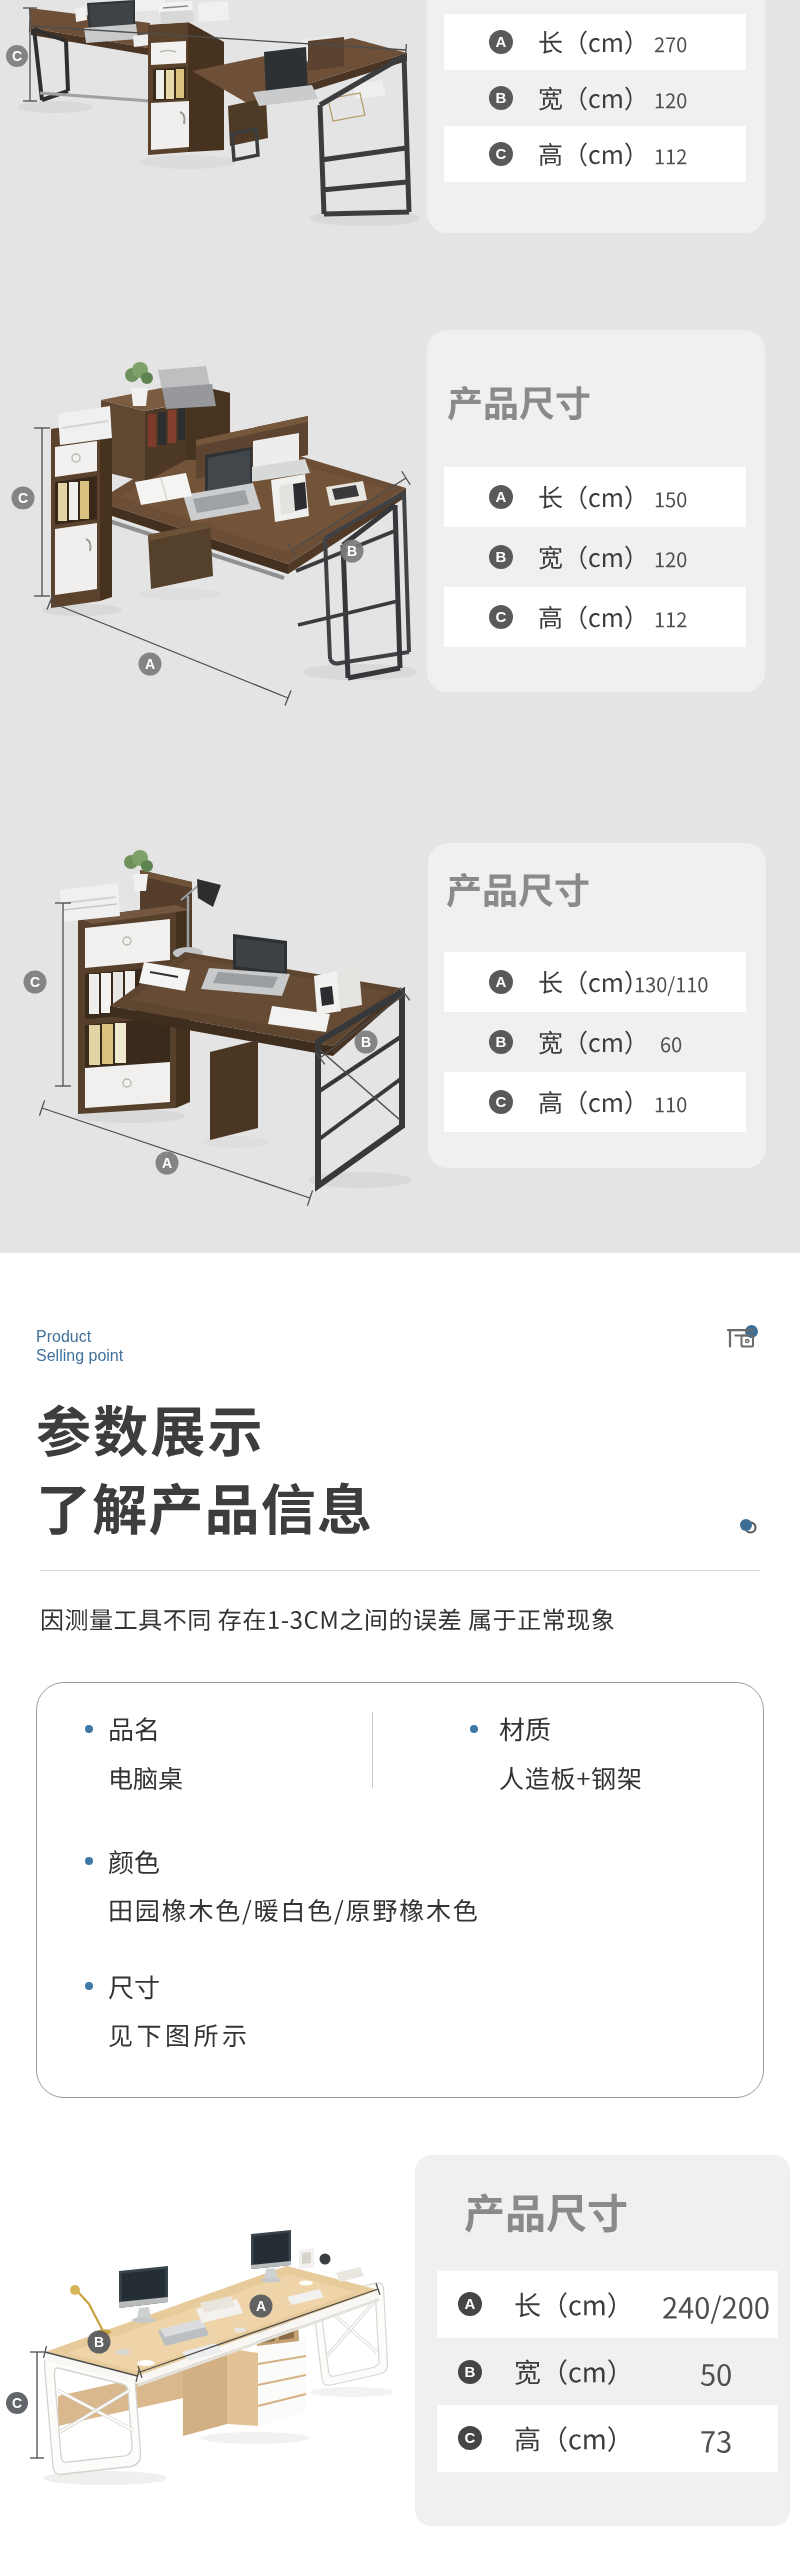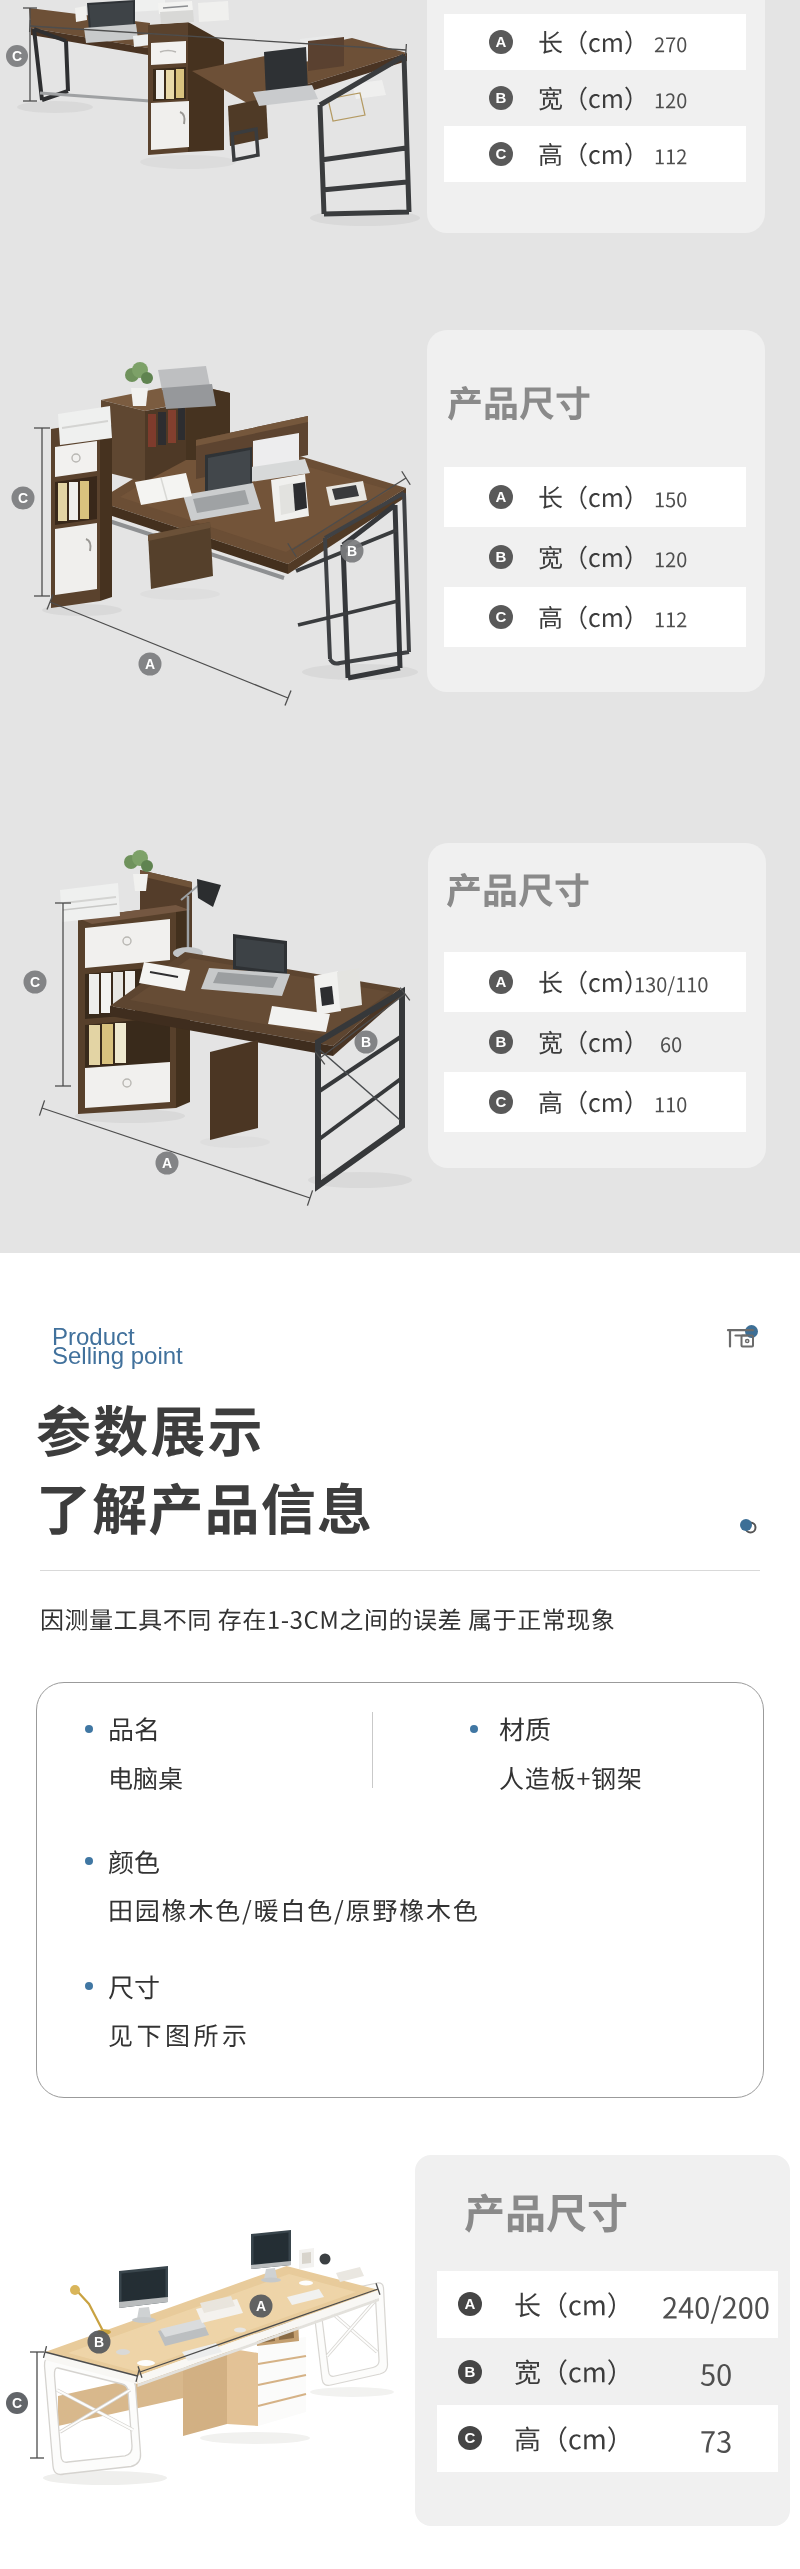--- a/index.html
+++ b/index.html
@@ -100,21 +100,21 @@
       <path fill="#4f4f4f" d="M7.6 0.4C11.2 0.4 14.6 -2.3 14.6 -6.9C14.6 -11.6 11.7 -13.7 8.1 -13.7C6.9 -13.7 5.9 -13.4 5.0 -12.8L5.5 -19.0H13.5V-21.3H3.2L2.5 -11.3L3.9 -10.4C5.1 -11.3 6.0 -11.7 7.5 -11.7C10.1 -11.7 11.9 -9.9 11.9 -6.8C11.9 -3.7 9.9 -1.8 7.3 -1.8C4.9 -1.8 3.3 -3.0 2.1 -4.2L0.8 -2.4C2.2 -1.0 4.3 0.4 7.6 0.4Z M24.2 0.4C28.2 0.4 30.8 -3.3 30.8 -10.7C30.8 -18.1 28.2 -21.6 24.2 -21.6C20.1 -21.6 17.5 -18.1 17.5 -10.7C17.5 -3.3 20.1 0.4 24.2 0.4ZM24.2 -1.8C21.8 -1.8 20.1 -4.5 20.1 -10.7C20.1 -16.9 21.8 -19.5 24.2 -19.5C26.6 -19.5 28.2 -16.9 28.2 -10.7C28.2 -4.5 26.6 -1.8 24.2 -1.8Z"></path>
     </svg>
     <div class="strip" style="left:437px;top:2405px;width:341px;height:67px"></div>
     <div class="circ" style="left:458px;top:2426px;background:#454545">C</div>
     <svg style="position:absolute;left:514px;top:2418.0px;overflow:visible" width="120" height="40" viewBox="0 -31.3 120 40">
       <path fill="#3c3c3c" d="M7.7 -15.1H19.4V-12.6H7.7ZM5.7 -16.6V-11.2H21.5V-16.6ZM11.9 -22.3 12.7 -19.9H1.6V-18.1H25.3V-19.9H14.9C14.6 -20.7 14.2 -21.9 13.9 -22.8ZM2.6 -9.6V2.1H4.5V-7.9H22.4V0.0C22.4 0.3 22.3 0.4 22.0 0.4C21.6 0.4 20.4 0.5 19.2 0.4C19.4 0.8 19.7 1.5 19.8 1.9C21.6 1.9 22.7 1.9 23.5 1.7C24.2 1.4 24.4 1.0 24.4 0.0V-9.6ZM7.6 -6.3V0.6H9.5V-0.8H19.1V-6.3ZM9.5 -4.8H17.2V-2.3H9.5Z M45.8 -10.3C45.8 -5.0 47.9 -0.7 51.1 2.6L52.8 1.8C49.7 -1.5 47.7 -5.5 47.7 -10.3C47.7 -15.1 49.7 -19.1 52.8 -22.3L51.1 -23.1C47.9 -19.8 45.8 -15.5 45.8 -10.3Z M62.3 0.4C64.0 0.4 65.7 -0.4 67.0 -1.5L65.9 -3.2C65.0 -2.3 63.8 -1.7 62.5 -1.7C59.8 -1.7 57.9 -3.9 57.9 -7.3C57.9 -10.7 59.9 -13.0 62.6 -13.0C63.7 -13.0 64.6 -12.4 65.5 -11.7L66.7 -13.3C65.7 -14.2 64.4 -15.0 62.5 -15.0C58.7 -15.0 55.4 -12.2 55.4 -7.3C55.4 -2.5 58.4 0.4 62.3 0.4Z M70.3 0.0H72.7V-10.6C74.1 -12.2 75.3 -12.9 76.4 -12.9C78.3 -12.9 79.1 -11.7 79.1 -9.0V0.0H81.6V-10.6C83.0 -12.2 84.2 -12.9 85.3 -12.9C87.2 -12.9 88.0 -11.7 88.0 -9.0V0.0H90.5V-9.3C90.5 -13.0 89.0 -15.0 86.0 -15.0C84.2 -15.0 82.7 -13.9 81.2 -12.2C80.6 -14.0 79.4 -15.0 77.1 -15.0C75.4 -15.0 73.9 -13.9 72.6 -12.5H72.5L72.3 -14.7H70.3Z M101.0 -10.3C101.0 -15.5 98.9 -19.8 95.6 -23.1L94.0 -22.3C97.1 -19.1 99.0 -15.1 99.0 -10.3C99.0 -5.5 97.1 -1.5 94.0 1.8L95.6 2.6C98.9 -0.7 101.0 -5.0 101.0 -10.3Z"></path>
     </svg>
     <svg style="position:absolute;left:699.9px;top:2418.9px;overflow:visible" width="32" height="42" viewBox="0 -33.6 32 42">
       <path fill="#4f4f4f" d="M5.7 0.0H8.5C8.8 -8.3 9.7 -13.3 14.7 -19.7V-21.3H1.4V-19.0H11.7C7.6 -13.2 6.1 -8.1 5.7 0.0Z M23.7 0.4C27.5 0.4 30.6 -1.9 30.6 -5.7C30.6 -8.6 28.6 -10.5 26.1 -11.1V-11.2C28.3 -12.0 29.8 -13.7 29.8 -16.3C29.8 -19.7 27.2 -21.6 23.6 -21.6C21.2 -21.6 19.3 -20.6 17.7 -19.1L19.1 -17.4C20.4 -18.6 21.8 -19.5 23.5 -19.5C25.8 -19.5 27.1 -18.2 27.1 -16.1C27.1 -13.8 25.7 -12.1 21.3 -12.1V-10.0C26.2 -10.0 27.9 -8.4 27.9 -5.8C27.9 -3.3 26.1 -1.8 23.5 -1.8C21.1 -1.8 19.5 -3.0 18.3 -4.3L16.9 -2.6C18.3 -1.0 20.4 0.4 23.7 0.4Z"></path>
     </svg>
-    <div style="position:absolute;left:52px;top:1327px;font-size:24px;line-height:19px;color:#41719c">Product<br>Selling point</div>
+    <div style="position:absolute;left:36px;top:1327px;font-size:16px;line-height:19px;color:#41719c">Product<br>Selling point</div>
     <svg style="position:absolute;left:36px;top:1388.2px;overflow:visible" width="229" height="81" viewBox="0 -63.8 229 81">
       <path fill="#3d3d3d" d="M33.7 -15.5C29.1 -12.4 20.0 -10.1 12.4 -9.0C13.8 -7.6 15.3 -5.6 16.1 -4.0C24.4 -5.6 33.4 -8.4 39.2 -12.7ZM40.1 -9.9C34.1 -4.3 21.7 -1.8 8.6 -0.8C9.8 0.8 11.2 3.2 11.8 5.1C26.1 3.4 38.7 0.2 46.3 -7.1ZM9.4 -31.6C10.9 -32.1 12.7 -32.3 19.9 -32.6C19.4 -31.4 18.8 -30.2 18.1 -29.1H2.6V-23.3H14.0C10.6 -19.5 6.3 -16.5 1.3 -14.4C2.8 -13.2 5.2 -10.6 6.2 -9.2C9.5 -10.9 12.4 -12.9 15.2 -15.3C16.1 -14.3 16.9 -13.2 17.5 -12.4C23.0 -13.6 30.0 -15.9 34.7 -18.7L29.3 -21.7C26.7 -20.2 22.1 -18.8 17.8 -17.8C19.5 -19.5 21.0 -21.3 22.3 -23.3H33.1C37.1 -17.4 43.1 -12.2 49.3 -9.2C50.3 -10.9 52.3 -13.3 53.8 -14.6C48.9 -16.4 44.2 -19.6 40.6 -23.3H52.7V-29.1H25.7C26.3 -30.4 26.8 -31.6 27.3 -32.9L41.5 -33.5C42.7 -32.4 43.8 -31.4 44.5 -30.4L50.2 -34.2C47.0 -37.6 40.8 -42.3 36.0 -45.4L30.7 -42.1C32.3 -41.0 33.9 -39.8 35.6 -38.6L20.2 -38.2C23.2 -40.0 26.1 -42.0 28.7 -44.2L22.8 -47.4C18.9 -43.6 13.5 -40.3 11.7 -39.3C10.1 -38.4 8.8 -37.8 7.5 -37.6C8.1 -35.9 9.1 -32.8 9.4 -31.6Z M80.5 -46.1C79.6 -44.0 78.1 -41.0 76.9 -39.0L81.1 -37.2C82.5 -38.9 84.3 -41.4 86.1 -43.9ZM77.8 -13.1C76.8 -11.2 75.5 -9.5 74.0 -8.0L69.5 -10.2L71.1 -13.1ZM61.6 -8.1C64.1 -7.1 66.8 -5.8 69.5 -4.4C66.3 -2.5 62.6 -1.0 58.6 -0.2C59.7 1.0 61.0 3.3 61.6 4.8C66.5 3.4 71.0 1.4 74.7 -1.4C76.3 -0.4 77.8 0.6 78.9 1.5L82.8 -2.8C81.7 -3.6 80.4 -4.4 78.9 -5.3C81.7 -8.5 83.9 -12.4 85.2 -17.3L81.7 -18.6L80.7 -18.4H73.8L74.6 -20.6L68.8 -21.6C68.4 -20.6 68.0 -19.5 67.5 -18.4H60.5V-13.1H64.7C63.7 -11.2 62.6 -9.5 61.6 -8.1ZM60.9 -43.8C62.2 -41.7 63.5 -38.8 63.9 -37.0H59.6V-31.8H67.7C65.2 -29.1 61.7 -26.7 58.4 -25.4C59.6 -24.1 61.1 -22.0 61.8 -20.5C64.6 -22.1 67.5 -24.3 70.0 -26.8V-21.9H76.1V-27.9C78.2 -26.2 80.4 -24.4 81.6 -23.3L85.0 -27.8C84.0 -28.5 81.0 -30.4 78.5 -31.8H86.6V-37.0H76.1V-46.8H70.0V-37.0H64.4L68.9 -38.9C68.5 -40.9 67.0 -43.7 65.6 -45.8ZM90.9 -46.6C89.7 -36.7 87.2 -27.3 82.8 -21.6C84.1 -20.6 86.6 -18.5 87.5 -17.4C88.6 -18.9 89.5 -20.5 90.4 -22.3C91.5 -18.1 92.7 -14.2 94.3 -10.8C91.5 -6.2 87.5 -2.7 81.9 -0.2C83.0 1.1 84.8 3.9 85.3 5.2C90.5 2.5 94.5 -0.8 97.6 -4.9C100.0 -1.1 103.1 2.1 106.9 4.5C107.9 2.8 109.8 0.4 111.2 -0.7C107.0 -3.0 103.7 -6.5 101.1 -10.8C103.8 -16.2 105.4 -22.7 106.5 -30.5H109.9V-36.6H95.2C95.9 -39.5 96.5 -42.6 96.9 -45.7ZM100.3 -30.5C99.8 -25.8 98.9 -21.6 97.7 -18.0C96.2 -21.8 95.1 -26.0 94.3 -30.5Z M132.3 5.3V5.2C133.5 4.5 135.5 4.0 147.6 1.4C147.6 0.1 147.8 -2.5 148.1 -4.1L138.8 -2.3V-10.9H144.5C148.2 -2.8 154.3 2.5 163.8 4.9C164.7 3.2 166.4 0.7 167.7 -0.6C164.0 -1.3 160.8 -2.4 158.1 -4.0C160.4 -5.2 163.0 -6.7 165.1 -8.2L161.3 -10.9H167.0V-16.4H156.7V-20.3H164.6V-25.8H156.7V-29.6H164.1V-44.4H121.5V-28.1C121.5 -19.2 121.1 -6.8 115.6 1.7C117.3 2.3 120.2 4.1 121.5 5.1C127.3 -4.0 128.2 -18.4 128.2 -28.1V-29.6H136.2V-25.8H129.3V-20.3H136.2V-16.4H128.2V-10.9H132.8V-5.2C132.8 -2.4 131.1 -0.8 129.9 -0.1C130.8 1.2 132.0 3.7 132.3 5.3ZM142.3 -20.3H150.5V-16.4H142.3ZM142.3 -25.8V-29.6H150.5V-25.8ZM150.8 -10.9H159.2C157.6 -9.7 155.7 -8.4 153.8 -7.2C152.6 -8.3 151.6 -9.6 150.8 -10.9ZM128.2 -38.8H157.4V-35.2H128.2Z M182.4 -19.4C180.5 -13.6 176.8 -7.8 172.8 -4.1C174.5 -3.2 177.5 -1.3 178.9 -0.2C182.8 -4.3 186.9 -10.9 189.4 -17.5ZM208.5 -17.0C212.1 -11.6 215.8 -4.5 217.0 0.0L223.9 -3.0C222.4 -7.7 218.4 -14.5 214.7 -19.5ZM179.6 -43.2V-36.6H218.6V-43.2ZM174.6 -29.9V-23.4H195.7V-3.0C195.7 -2.2 195.3 -1.9 194.3 -1.9C193.3 -1.9 189.3 -1.9 186.2 -2.1C187.2 -0.1 188.2 2.9 188.5 5.0C193.3 5.0 197.0 4.8 199.5 3.8C202.1 2.8 202.9 0.9 202.9 -2.8V-23.4H223.7V-29.9Z"></path>
     </svg>
     <svg style="position:absolute;left:36px;top:1466.2px;overflow:visible" width="337" height="81" viewBox="0 -63.8 337 81">
       <path fill="#3d3d3d" d="M5.2 -42.9V-36.4H37.0C33.3 -33.1 28.6 -29.6 24.3 -27.3V-2.8C24.3 -1.9 23.9 -1.5 22.7 -1.5C21.4 -1.5 16.9 -1.5 13.0 -1.6C14.0 0.1 15.3 3.1 15.6 5.0C20.9 5.1 24.9 4.9 27.6 3.9C30.4 2.9 31.2 1.1 31.2 -2.6V-24.0C38.1 -28.1 45.2 -33.9 50.2 -39.3L44.9 -43.3L43.5 -42.9Z M70.0 -27.7V-23.0H67.0V-27.7ZM74.3 -27.7H77.5V-23.0H74.3ZM66.3 -32.6C67.0 -33.9 67.6 -35.2 68.2 -36.6H73.7C73.2 -35.2 72.7 -33.8 72.2 -32.6ZM65.4 -46.8C63.9 -40.2 61.0 -33.8 57.2 -29.7C58.4 -29.0 60.4 -27.3 61.6 -26.2V-18.0C61.6 -11.8 61.3 -3.6 57.5 2.1C58.8 2.7 61.3 4.2 62.2 5.1C64.6 1.6 65.8 -3.1 66.4 -7.9H70.0V1.5H74.3V-0.4C75.0 1.0 75.5 3.0 75.6 4.2C78.0 4.2 79.7 4.1 81.2 3.1C82.5 2.2 82.9 0.6 82.9 -1.8V-13.3C84.2 -12.7 86.5 -11.5 87.5 -10.8C88.3 -12.0 89.0 -13.4 89.8 -15.1H94.9V-10.1H84.5V-4.4H94.9V4.9H101.2V-4.4H109.4V-10.1H101.2V-15.1H108.2V-20.6H101.2V-25.0H94.9V-20.6H91.6C91.9 -21.8 92.2 -22.9 92.4 -24.1L87.6 -25.1C93.1 -28.2 95.1 -32.8 96.0 -38.5H102.1C101.9 -33.9 101.6 -32.1 101.1 -31.5C100.8 -31.0 100.3 -30.9 99.7 -30.9C98.9 -30.9 97.5 -31.0 95.7 -31.1C96.5 -29.7 97.1 -27.4 97.2 -25.8C99.4 -25.7 101.5 -25.7 102.8 -26.0C104.2 -26.1 105.2 -26.6 106.1 -27.7C107.3 -29.2 107.8 -33.0 108.1 -41.8C108.1 -42.5 108.2 -43.9 108.2 -43.9H83.9V-38.5H90.1C89.3 -34.4 87.7 -31.1 82.9 -29.0V-32.6H77.9C79.0 -34.8 80.2 -37.3 81.0 -39.4L77.0 -41.9L76.2 -41.6H70.1C70.6 -42.9 70.9 -44.2 71.3 -45.5ZM70.0 -18.3V-12.7H66.9C67.0 -14.5 67.0 -16.3 67.0 -17.9V-18.3ZM74.3 -18.3H77.5V-12.7H74.3ZM74.3 -7.9H77.5V-1.9C77.5 -1.4 77.4 -1.2 76.9 -1.2L74.3 -1.3ZM82.9 -13.5V-28.4C84.1 -27.3 85.3 -25.5 85.9 -24.3L87.0 -24.8C86.2 -20.6 84.8 -16.4 82.9 -13.5Z M134.6 -45.3C135.4 -44.1 136.3 -42.5 137.0 -41.0H118.0V-34.8H130.7L125.9 -32.7C127.4 -30.7 129.0 -28.1 129.8 -26.0H118.5V-18.3C118.5 -12.7 118.1 -4.8 113.7 0.9C115.2 1.7 118.2 4.3 119.3 5.6C124.4 -0.9 125.4 -11.3 125.4 -18.2V-19.5H163.9V-26.0H152.2L156.8 -32.4L149.4 -34.7C148.5 -32.1 146.8 -28.5 145.3 -26.0H132.6L136.4 -27.7C135.6 -29.7 133.7 -32.6 132.0 -34.8H162.7V-41.0H144.9C144.1 -42.8 142.8 -45.2 141.4 -47.0Z M186.4 -38.2H205.8V-30.9H186.4ZM180.0 -44.5V-24.6H212.5V-44.5ZM172.5 -20.0V5.0H178.7V2.1H186.9V4.6H193.5V-20.0ZM178.7 -4.2V-13.6H186.9V-4.2ZM198.1 -20.0V5.0H204.5V2.1H213.3V4.7H219.9V-20.0ZM204.5 -4.2V-13.6H213.3V-4.2Z M245.9 -29.9V-24.7H273.6V-29.9ZM245.9 -21.8V-16.7H273.6V-21.8ZM245.0 -13.6V4.8H250.7V3.1H268.5V4.7H274.3V-13.6ZM250.7 -2.1V-8.4H268.5V-2.1ZM254.4 -44.7C255.7 -42.7 257.0 -40.1 257.9 -38.1H242.0V-32.8H277.7V-38.1H260.8L264.1 -39.5C263.2 -41.5 261.5 -44.6 260.1 -46.9ZM237.7 -46.5C235.1 -38.7 230.7 -30.9 226.1 -25.9C227.2 -24.3 228.9 -20.8 229.5 -19.4C230.9 -20.9 232.2 -22.7 233.5 -24.5V5.1H239.5V-35.0C241.1 -38.2 242.5 -41.5 243.6 -44.7Z M297.3 -29.6H319.2V-27.1H297.3ZM297.3 -22.3H319.2V-19.8H297.3ZM297.3 -36.9H319.2V-34.3H297.3ZM294.9 -11.4V-3.7C294.9 2.1 296.8 4.0 304.6 4.0C306.2 4.0 313.5 4.0 315.2 4.0C321.4 4.0 323.3 2.1 324.1 -5.6C322.3 -6.0 319.4 -6.9 318.0 -8.0C317.7 -2.8 317.3 -2.0 314.7 -2.0C312.7 -2.0 306.7 -2.0 305.3 -2.0C302.1 -2.0 301.6 -2.2 301.6 -3.9V-11.4ZM321.8 -10.9C324.2 -7.1 326.7 -2.0 327.5 1.2L333.8 -1.5C332.9 -4.9 330.2 -9.7 327.7 -13.3ZM287.9 -12.3C286.7 -8.5 284.6 -3.9 282.6 -0.7L288.8 2.3C290.6 -1.0 292.4 -6.1 293.8 -9.8ZM303.8 -13.0C306.3 -10.4 309.2 -6.8 310.3 -4.3L315.7 -7.5C314.6 -9.6 312.3 -12.5 310.0 -14.7H325.8V-41.9H310.7C311.5 -43.2 312.4 -44.7 313.1 -46.3L305.1 -47.3C304.8 -45.7 304.3 -43.7 303.7 -41.9H291.0V-14.7H306.9Z"></path>
     </svg>
     <div style="position:absolute;left:40px;top:1570px;width:720px;height:1px;background:#d9d9d9"></div>
     <svg style="position:absolute;left:40px;top:1601.2px;overflow:visible" width="575" height="36" viewBox="0 -27.8 575 36">
       <path fill="#333" d="M11.4 -16.5C11.3 -15.1 11.3 -13.8 11.1 -12.6H5.1V-10.9H10.9C10.3 -7.4 8.9 -4.6 5.1 -3.0C5.5 -2.7 6.0 -2.0 6.2 -1.6C9.4 -3.1 11.1 -5.3 12.0 -8.1C14.2 -6.0 16.5 -3.5 17.6 -1.8L18.9 -2.9C17.6 -4.8 14.9 -7.6 12.4 -9.7L12.7 -10.9H18.9V-12.6H12.9C13.0 -13.8 13.1 -15.1 13.1 -16.5ZM2.0 -19.2V1.9H3.7V0.7H20.3V1.9H22.1V-19.2ZM3.7 -0.8V-17.5H20.3V-0.8Z M36.2 -2.2C37.4 -1.0 38.9 0.7 39.5 1.8L40.7 0.9C40.0 -0.1 38.6 -1.7 37.3 -2.9ZM32.0 -18.8V-3.7H33.5V-17.4H38.7V-3.8H40.1V-18.8ZM45.4 -19.8V-0.2C45.4 0.2 45.2 0.3 44.9 0.3C44.5 0.3 43.4 0.3 42.1 0.3C42.4 0.7 42.6 1.4 42.7 1.8C44.4 1.8 45.4 1.8 46.0 1.5C46.6 1.3 46.8 0.8 46.8 -0.2V-19.8ZM42.1 -18.0V-3.6H43.5V-18.0ZM35.3 -15.7V-7.2C35.3 -4.3 34.8 -1.3 30.8 0.8C31.0 1.0 31.5 1.6 31.7 1.9C36.0 -0.3 36.6 -3.9 36.6 -7.2V-15.7ZM26.5 -18.6C27.8 -17.9 29.6 -16.7 30.4 -16.0L31.5 -17.4C30.6 -18.1 28.9 -19.2 27.6 -19.9ZM25.5 -12.1C26.8 -11.4 28.5 -10.3 29.4 -9.6L30.5 -11.0C29.6 -11.7 27.8 -12.8 26.5 -13.4ZM25.9 0.6 27.6 1.6C28.6 -0.6 29.8 -3.6 30.6 -6.1L29.2 -7.0C28.2 -4.3 26.9 -1.2 25.9 0.6Z M55.1 -16.0H67.0V-14.6H55.1ZM55.1 -18.3H67.0V-17.0H55.1ZM53.3 -19.4V-13.6H68.8V-19.4ZM50.3 -12.5V-11.2H71.9V-12.5ZM54.6 -6.6H60.2V-5.2H54.6ZM61.9 -6.6H67.7V-5.2H61.9ZM54.6 -9.0H60.2V-7.6H54.6ZM61.9 -9.0H67.7V-7.6H61.9ZM50.2 -0.1V1.3H72.0V-0.1H61.9V-1.5H70.1V-2.7H61.9V-4.1H69.5V-10.1H52.9V-4.1H60.2V-2.7H52.2V-1.5H60.2V-0.1Z M74.9 -1.7V0.1H96.5V-1.7H86.6V-15.6H95.2V-17.4H76.1V-15.6H84.6V-1.7Z M112.7 -2.0C115.4 -0.8 118.2 0.8 119.8 1.9L121.3 0.6C119.5 -0.5 116.6 -2.1 113.9 -3.3ZM106.1 -3.2C104.6 -1.9 101.6 -0.3 99.2 0.6C99.6 1.0 100.2 1.6 100.5 1.9C102.9 1.0 105.9 -0.6 107.8 -2.1ZM103.3 -19.0V-5.0H99.4V-3.4H121.0V-5.0H117.4V-19.0ZM105.0 -5.0V-7.2H115.6V-5.0ZM105.0 -14.1H115.6V-12.0H105.0ZM105.0 -15.5V-17.5H115.6V-15.5ZM105.0 -10.7H115.6V-8.6H105.0Z M136.2 -11.5C139.0 -9.6 142.6 -6.7 144.3 -4.9L145.8 -6.3C144.0 -8.1 140.3 -10.8 137.5 -12.6ZM124.4 -18.5V-16.6H135.1C132.7 -12.5 128.6 -8.5 123.8 -6.1C124.2 -5.7 124.7 -5.0 125.0 -4.5C128.4 -6.3 131.3 -8.8 133.8 -11.5V1.9H135.7V-14.0C136.3 -14.9 136.9 -15.7 137.4 -16.6H145.1V-18.5Z M153.3 -14.7V-13.1H165.4V-14.7ZM156.1 -9.1H162.5V-4.5H156.1ZM154.5 -10.6V-1.2H156.1V-3.0H164.1V-10.6ZM149.4 -18.9V2.0H151.2V-17.2H167.5V-0.4C167.5 0.0 167.3 0.2 166.9 0.2C166.5 0.2 165.1 0.2 163.6 0.2C163.9 0.6 164.1 1.5 164.2 1.9C166.3 1.9 167.5 1.9 168.2 1.6C169.0 1.3 169.2 0.7 169.2 -0.4V-18.9Z M192.5 -8.4V-6.4H185.8V-4.7H192.5V-0.2C192.5 0.1 192.4 0.2 192.0 0.2C191.6 0.2 190.1 0.2 188.5 0.2C188.8 0.7 189.0 1.4 189.1 1.9C191.1 1.9 192.5 1.9 193.3 1.6C194.1 1.3 194.3 0.8 194.3 -0.2V-4.7H200.7V-6.4H194.3V-7.8C196.1 -8.9 197.9 -10.4 199.2 -11.8L198.1 -12.7L197.7 -12.6H187.9V-10.9H196.0C195.0 -10.0 193.7 -9.0 192.5 -8.4ZM187.0 -20.2C186.7 -19.1 186.4 -18.1 186.0 -17.0H179.3V-15.3H185.2C183.7 -12.0 181.4 -8.9 178.5 -6.8C178.8 -6.4 179.2 -5.6 179.4 -5.2C180.5 -5.9 181.4 -6.8 182.3 -7.7V1.9H184.1V-9.9C185.4 -11.5 186.4 -13.4 187.2 -15.3H200.3V-17.0H188.0C188.3 -17.9 188.6 -18.8 188.9 -19.7Z M211.7 -20.2C211.4 -18.9 210.9 -17.7 210.4 -16.4H203.8V-14.7H209.6C208.1 -11.6 206.0 -8.8 203.2 -6.9C203.5 -6.5 204.0 -5.7 204.2 -5.2C205.2 -5.9 206.1 -6.7 207.0 -7.6V1.8H208.8V-9.8C209.9 -11.3 210.9 -13.0 211.7 -14.7H224.9V-16.4H212.4C212.9 -17.5 213.2 -18.6 213.6 -19.7ZM216.7 -13.5V-8.8H211.3V-7.2H216.7V-0.3H210.3V1.3H224.8V-0.3H218.5V-7.2H223.9V-8.8H218.5V-13.5Z M229.0 0.0H238.6V-1.8H235.1V-17.6H233.4C232.5 -17.0 231.3 -16.6 229.8 -16.3V-15.0H232.9V-1.8H229.0Z M241.9 -5.9H248.0V-7.6H241.9Z M255.9 0.3C259.1 0.3 261.6 -1.6 261.6 -4.7C261.6 -7.1 259.9 -8.7 257.9 -9.2V-9.3C259.8 -9.9 261.0 -11.4 261.0 -13.5C261.0 -16.3 258.8 -17.9 255.9 -17.9C253.8 -17.9 252.3 -17.0 251.0 -15.8L252.1 -14.4C253.2 -15.4 254.4 -16.1 255.8 -16.1C257.6 -16.1 258.8 -15.0 258.8 -13.3C258.8 -11.4 257.5 -10.0 253.9 -10.0V-8.3C258.0 -8.3 259.4 -6.9 259.4 -4.8C259.4 -2.8 257.9 -1.5 255.8 -1.5C253.8 -1.5 252.5 -2.5 251.4 -3.5L250.3 -2.1C251.5 -0.8 253.2 0.3 255.9 0.3Z M272.5 0.3C274.8 0.3 276.6 -0.6 277.9 -2.2L276.7 -3.6C275.6 -2.4 274.3 -1.6 272.6 -1.6C269.3 -1.6 267.2 -4.4 267.2 -8.9C267.2 -13.2 269.4 -16.0 272.7 -16.0C274.2 -16.0 275.4 -15.3 276.3 -14.3L277.5 -15.7C276.5 -16.9 274.8 -17.9 272.7 -17.9C268.2 -17.9 264.9 -14.5 264.9 -8.8C264.9 -3.1 268.2 0.3 272.5 0.3Z M281.8 0.0H283.8V-9.7C283.8 -11.3 283.6 -13.4 283.5 -14.9H283.6L285.0 -10.9L288.3 -1.8H289.8L293.1 -10.9L294.5 -14.9H294.6C294.5 -13.4 294.4 -11.3 294.4 -9.7V0.0H296.4V-17.6H293.8L290.4 -8.2C290.0 -7.0 289.6 -5.7 289.2 -4.5H289.1C288.6 -5.7 288.3 -7.0 287.8 -8.2L284.4 -17.6H281.8Z M305.0 -3.2C303.8 -3.2 302.2 -1.9 300.6 -0.1L301.9 1.5C303.0 -0.1 304.2 -1.5 305.0 -1.5C305.5 -1.5 306.3 -0.7 307.2 -0.1C308.9 1.0 310.8 1.2 313.7 1.2C316.1 1.2 320.2 1.1 322.0 1.0C322.0 0.5 322.3 -0.5 322.5 -1.0C320.2 -0.7 316.6 -0.5 313.8 -0.5C311.1 -0.5 309.1 -0.7 307.6 -1.7L307.0 -2.1C311.9 -5.2 317.3 -10.2 320.2 -14.6L318.9 -15.5L318.5 -15.4H301.8V-13.6H317.2C314.4 -10.0 309.7 -5.7 305.3 -3.1ZM309.4 -19.4C310.3 -18.2 311.4 -16.5 311.9 -15.4L313.6 -16.4C313.1 -17.4 311.9 -19.0 311.0 -20.3Z M326.1 -14.8V1.9H328.0V-14.8ZM326.5 -19.0C327.6 -17.9 328.8 -16.4 329.4 -15.5L330.9 -16.4C330.3 -17.4 329.0 -18.8 327.9 -19.8ZM333.0 -7.1H338.8V-3.8H333.0ZM333.0 -11.8H338.8V-8.6H333.0ZM331.4 -13.3V-2.4H340.5V-13.3ZM332.4 -18.8V-17.1H344.0V-0.3C344.0 0.0 343.9 0.1 343.6 0.2C343.3 0.2 342.3 0.2 341.3 0.1C341.5 0.6 341.8 1.4 341.9 1.8C343.3 1.8 344.4 1.8 345.0 1.5C345.6 1.2 345.9 0.7 345.9 -0.3V-18.8Z M361.7 -10.2C363.1 -8.4 364.7 -6.0 365.4 -4.5L367.0 -5.5C366.2 -6.9 364.5 -9.2 363.1 -10.9ZM354.3 -20.2C354.1 -19.1 353.7 -17.5 353.3 -16.3H350.6V1.3H352.2V-0.6H358.9V-16.3H354.9C355.3 -17.3 355.8 -18.7 356.2 -19.9ZM352.2 -14.7H357.3V-9.6H352.2ZM352.2 -2.2V-8.0H357.3V-2.2ZM362.8 -20.3C362.1 -16.9 360.8 -13.6 359.1 -11.5C359.6 -11.3 360.3 -10.8 360.6 -10.5C361.5 -11.6 362.2 -13.1 362.9 -14.7H369.0C368.8 -5.1 368.4 -1.4 367.6 -0.6C367.3 -0.2 367.0 -0.2 366.6 -0.2C366.0 -0.2 364.6 -0.2 363.0 -0.3C363.3 0.1 363.5 0.9 363.6 1.4C364.9 1.5 366.4 1.5 367.2 1.5C368.0 1.4 368.6 1.2 369.1 0.5C370.1 -0.7 370.4 -4.4 370.8 -15.5C370.8 -15.7 370.8 -16.4 370.8 -16.4H363.5C363.9 -17.5 364.3 -18.7 364.6 -19.9Z M385.0 -17.4H392.7V-14.1H385.0ZM383.3 -19.0V-12.6H394.5V-19.0ZM375.5 -18.4C376.8 -17.3 378.4 -15.6 379.1 -14.6L380.4 -15.9C379.6 -16.9 378.0 -18.5 376.7 -19.5ZM381.8 -6.1V-4.5H387.3C386.5 -2.1 384.8 -0.5 381.1 0.5C381.5 0.8 382.0 1.5 382.1 1.9C385.8 0.8 387.7 -0.9 388.7 -3.4C390.0 -0.8 392.1 1.1 395.1 2.0C395.3 1.5 395.8 0.8 396.3 0.5C393.2 -0.3 391.0 -2.0 389.9 -4.5H396.1V-6.1H389.4C389.5 -6.9 389.6 -7.8 389.7 -8.8H395.2V-10.4H382.6V-8.8H387.9C387.9 -7.8 387.8 -6.9 387.7 -6.1ZM377.6 1.2C377.9 0.8 378.5 0.3 382.4 -2.4C382.2 -2.7 382.0 -3.4 381.9 -3.9L379.3 -2.1V-12.7H374.1V-10.9H377.5V-2.2C377.5 -1.2 377.0 -0.7 376.6 -0.5C377.0 -0.1 377.4 0.8 377.6 1.2Z M414.2 -20.2C413.8 -19.3 413.0 -17.9 412.4 -17.0H406.9C406.5 -17.9 405.7 -19.2 404.9 -20.1L403.3 -19.5C403.9 -18.7 404.5 -17.8 404.9 -17.0H400.1V-15.3H408.2C408.0 -14.6 407.8 -13.9 407.7 -13.3H401.3V-11.7H407.2C406.9 -10.9 406.6 -10.2 406.3 -9.5H399.0V-7.8H405.5C403.9 -5.0 401.6 -2.7 398.5 -1.2C398.9 -0.8 399.6 -0.0 399.9 0.4C402.4 -1.1 404.5 -3.0 406.1 -5.3V-4.2H410.9V-0.8H402.9V0.9H420.1V-0.8H412.8V-4.2H418.3V-5.9H406.5C406.9 -6.5 407.2 -7.2 407.6 -7.8H420.2V-9.5H408.3C408.6 -10.2 408.9 -10.9 409.1 -11.7H418.1V-13.3H409.6C409.8 -13.9 409.9 -14.6 410.1 -15.3H419.2V-17.0H414.4C415.0 -17.8 415.6 -18.7 416.2 -19.6Z M433.2 -17.7H447.5V-15.5H433.2ZM431.4 -19.1V-12.1C431.4 -8.3 431.2 -2.9 428.8 0.9C429.3 1.0 430.1 1.5 430.4 1.8C432.9 -2.2 433.2 -8.0 433.2 -12.1V-14.1H449.3V-19.1ZM436.7 -9.1H441.0V-7.4H436.7ZM442.6 -9.1H447.0V-7.4H442.6ZM444.1 -2.9 444.8 -1.8 442.6 -1.8V-3.6H448.0V0.3C448.0 0.5 448.0 0.6 447.7 0.6C447.4 0.6 446.5 0.6 445.4 0.6C445.6 1.0 445.8 1.5 445.9 1.9C447.4 1.9 448.4 1.9 449.0 1.7C449.6 1.4 449.7 1.1 449.7 0.3V-4.9H442.6V-6.3H448.7V-10.3H442.6V-11.7C444.7 -11.9 446.7 -12.1 448.3 -12.4L447.2 -13.5C444.3 -13.0 438.9 -12.6 434.6 -12.6C434.7 -12.3 434.9 -11.7 435.0 -11.4C436.9 -11.4 438.9 -11.5 441.0 -11.6V-10.3H435.1V-6.3H441.0V-4.9H434.1V1.9H435.8V-3.6H441.0V-1.7L436.7 -1.6L436.8 -0.2C439.2 -0.3 442.4 -0.5 445.6 -0.6L446.2 0.5L447.3 0.1C446.9 -0.8 446.0 -2.2 445.2 -3.2Z M455.6 -18.5V-16.7H463.9V-10.6H453.9V-8.8H463.9V-0.7C463.9 -0.2 463.7 -0.1 463.2 -0.1C462.7 -0.0 460.8 -0.0 458.8 -0.1C459.1 0.4 459.5 1.3 459.6 1.8C462.1 1.8 463.6 1.8 464.5 1.5C465.4 1.2 465.8 0.6 465.8 -0.7V-8.8H475.3V-10.6H465.8V-16.7H473.6V-18.5Z M481.7 -12.2V-0.9H478.4V0.8H500.0V-0.9H490.7V-8.5H498.2V-10.2H490.7V-16.6H499.2V-18.4H479.3V-16.6H488.8V-0.9H483.5V-12.2Z M509.2 -11.8H518.3V-9.4H509.2ZM505.4 -6.1V0.8H507.2V-4.4H513.1V1.9H514.9V-4.4H520.5V-1.1C520.5 -0.8 520.4 -0.7 520.1 -0.6C519.7 -0.6 518.4 -0.6 517.0 -0.7C517.2 -0.2 517.5 0.5 517.6 0.9C519.5 0.9 520.7 0.9 521.4 0.7C522.2 0.4 522.4 -0.1 522.4 -1.0V-6.1H514.9V-8.1H520.2V-13.2H507.5V-8.1H513.1V-6.1ZM505.8 -19.3C506.5 -18.5 507.3 -17.3 507.6 -16.4H503.8V-11.3H505.5V-14.9H522.0V-11.3H523.8V-16.4H514.8V-20.2H513.0V-16.4H507.9L509.4 -17.1C509.0 -17.9 508.2 -19.1 507.4 -19.9ZM520.0 -20.0C519.6 -19.1 518.7 -17.8 518.0 -17.0L519.5 -16.4C520.2 -17.2 521.1 -18.3 521.9 -19.3Z M536.6 -19.0V-6.2H538.4V-17.4H545.6V-6.2H547.4V-19.0ZM527.3 -2.4 527.7 -0.6C530.0 -1.3 533.0 -2.3 535.9 -3.1L535.7 -4.8L532.5 -3.8V-9.9H535.1V-11.6H532.5V-16.8H535.5V-18.5H527.6V-16.8H530.8V-11.6H528.0V-9.9H530.8V-3.3C529.5 -3.0 528.3 -2.6 527.3 -2.4ZM541.1 -15.4V-10.7C541.1 -7.0 540.3 -2.4 534.2 0.7C534.6 1.0 535.2 1.6 535.4 2.0C539.4 -0.1 541.2 -3.0 542.1 -5.8V-0.8C542.1 0.9 542.7 1.3 544.4 1.3H546.6C548.7 1.3 549.0 0.3 549.2 -3.5C548.7 -3.6 548.2 -3.8 547.7 -4.2C547.6 -0.7 547.5 -0.1 546.6 -0.1H544.7C544.0 -0.1 543.8 -0.2 543.8 -0.9V-6.6H542.3C542.7 -8.0 542.8 -9.4 542.8 -10.7V-15.4Z M559.0 -20.3C557.7 -18.3 555.3 -15.9 552.1 -14.2C552.5 -13.9 553.0 -13.3 553.3 -12.9C553.7 -13.2 554.2 -13.5 554.7 -13.8V-9.9H558.7C556.9 -8.8 554.7 -8.0 552.4 -7.4C552.7 -7.1 553.1 -6.4 553.3 -6.1C555.7 -6.8 557.9 -7.7 559.8 -8.9C560.4 -8.5 560.9 -8.1 561.4 -7.6C559.4 -6.2 555.9 -4.9 553.2 -4.2C553.5 -3.9 553.9 -3.4 554.2 -3.0C556.8 -3.7 560.2 -5.1 562.3 -6.7C562.7 -6.3 563.0 -5.9 563.3 -5.4C560.9 -3.4 556.4 -1.6 552.8 -0.7C553.2 -0.4 553.7 0.2 553.9 0.6C557.2 -0.3 561.2 -2.1 563.9 -4.2C564.6 -2.4 564.3 -0.9 563.3 -0.3C562.8 0.0 562.2 0.1 561.6 0.1C561.1 0.1 560.2 0.1 559.3 -0.0C559.6 0.4 559.8 1.2 559.8 1.6C560.6 1.7 561.4 1.7 561.9 1.7C562.9 1.7 563.6 1.5 564.5 1.0C566.1 -0.0 566.5 -2.5 565.3 -5.1L566.7 -5.7C567.7 -3.4 569.7 -0.7 572.5 0.7C572.7 0.2 573.3 -0.5 573.7 -0.9C571.0 -2.0 569.1 -4.3 568.1 -6.4C569.3 -7.1 570.5 -7.8 571.5 -8.4L570.0 -9.5C568.7 -8.5 566.5 -7.2 564.7 -6.3C563.9 -7.5 562.7 -8.7 561.0 -9.8L561.1 -9.9H571.2V-15.3H564.8C565.5 -16.1 566.2 -17.0 566.7 -17.8L565.4 -18.6L565.1 -18.6H559.9C560.3 -19.0 560.6 -19.4 560.9 -19.9ZM558.6 -17.1H564.1C563.7 -16.5 563.2 -15.8 562.6 -15.3H556.6C557.3 -15.9 558.0 -16.5 558.6 -17.1ZM556.4 -13.9H562.7C562.1 -12.9 561.4 -12.0 560.6 -11.3H556.4ZM564.4 -13.9H569.4V-11.3H562.6C563.3 -12.0 563.9 -12.9 564.4 -13.9Z"></path>
     </svg>

